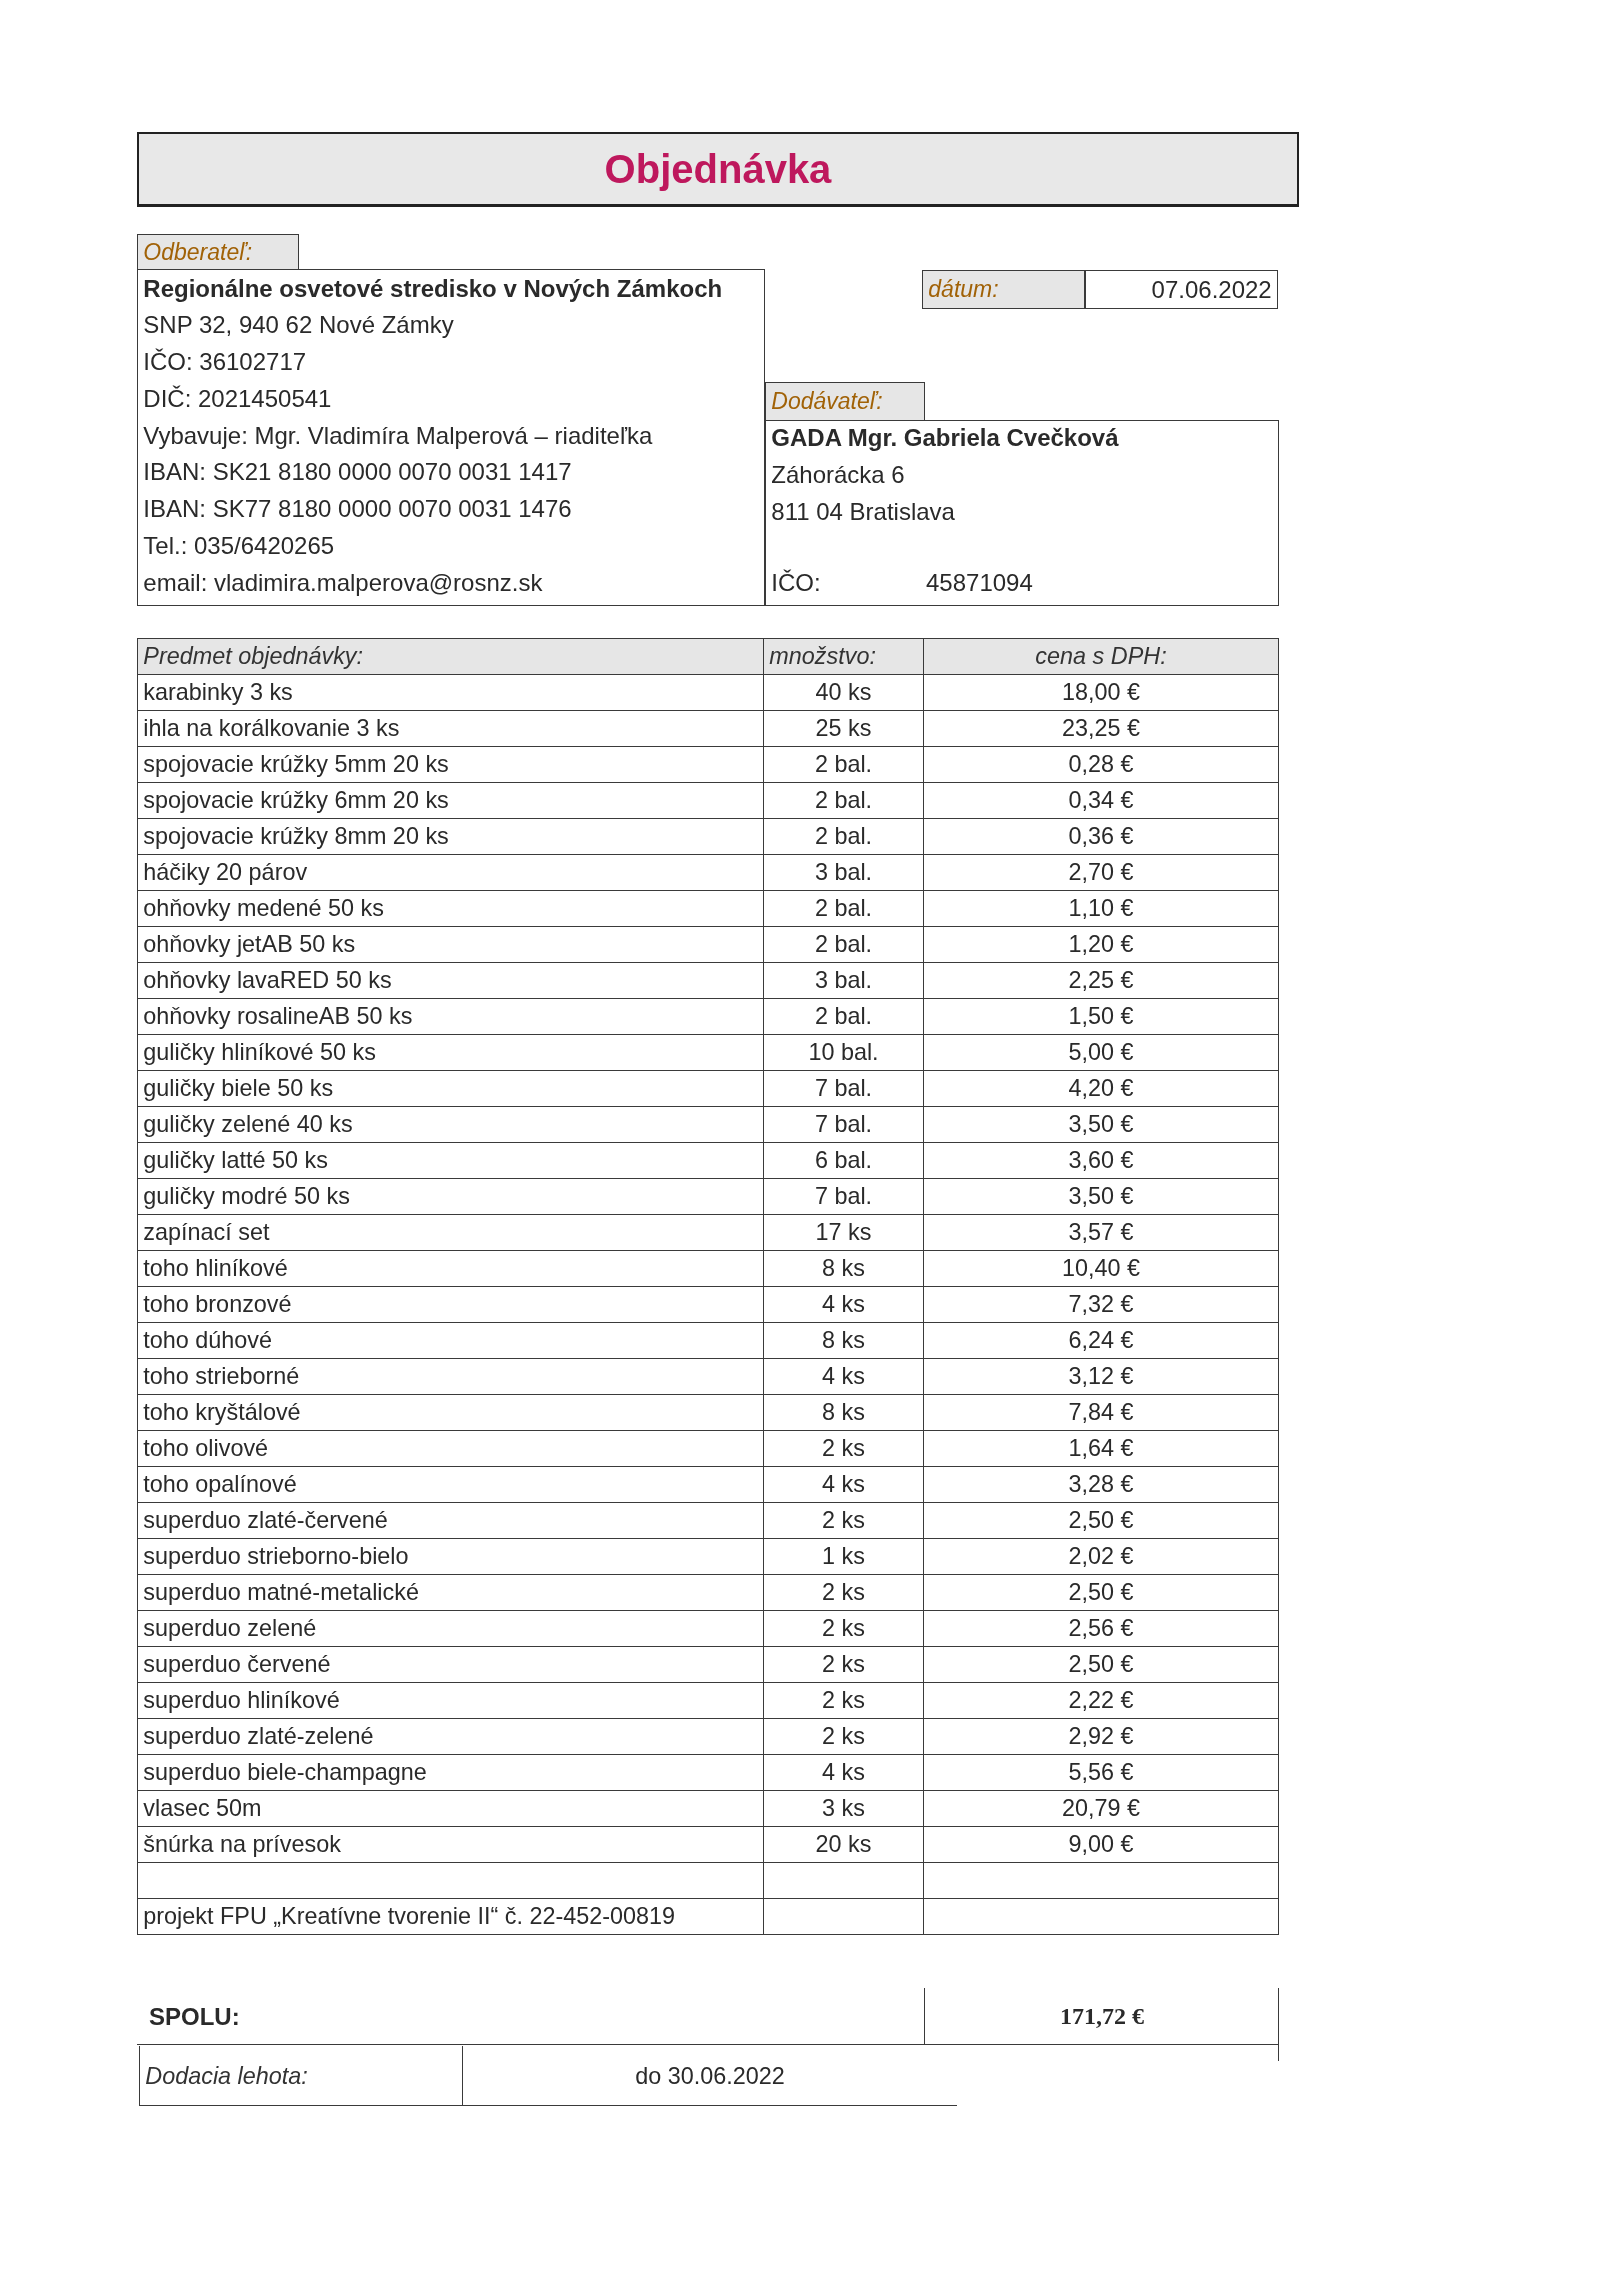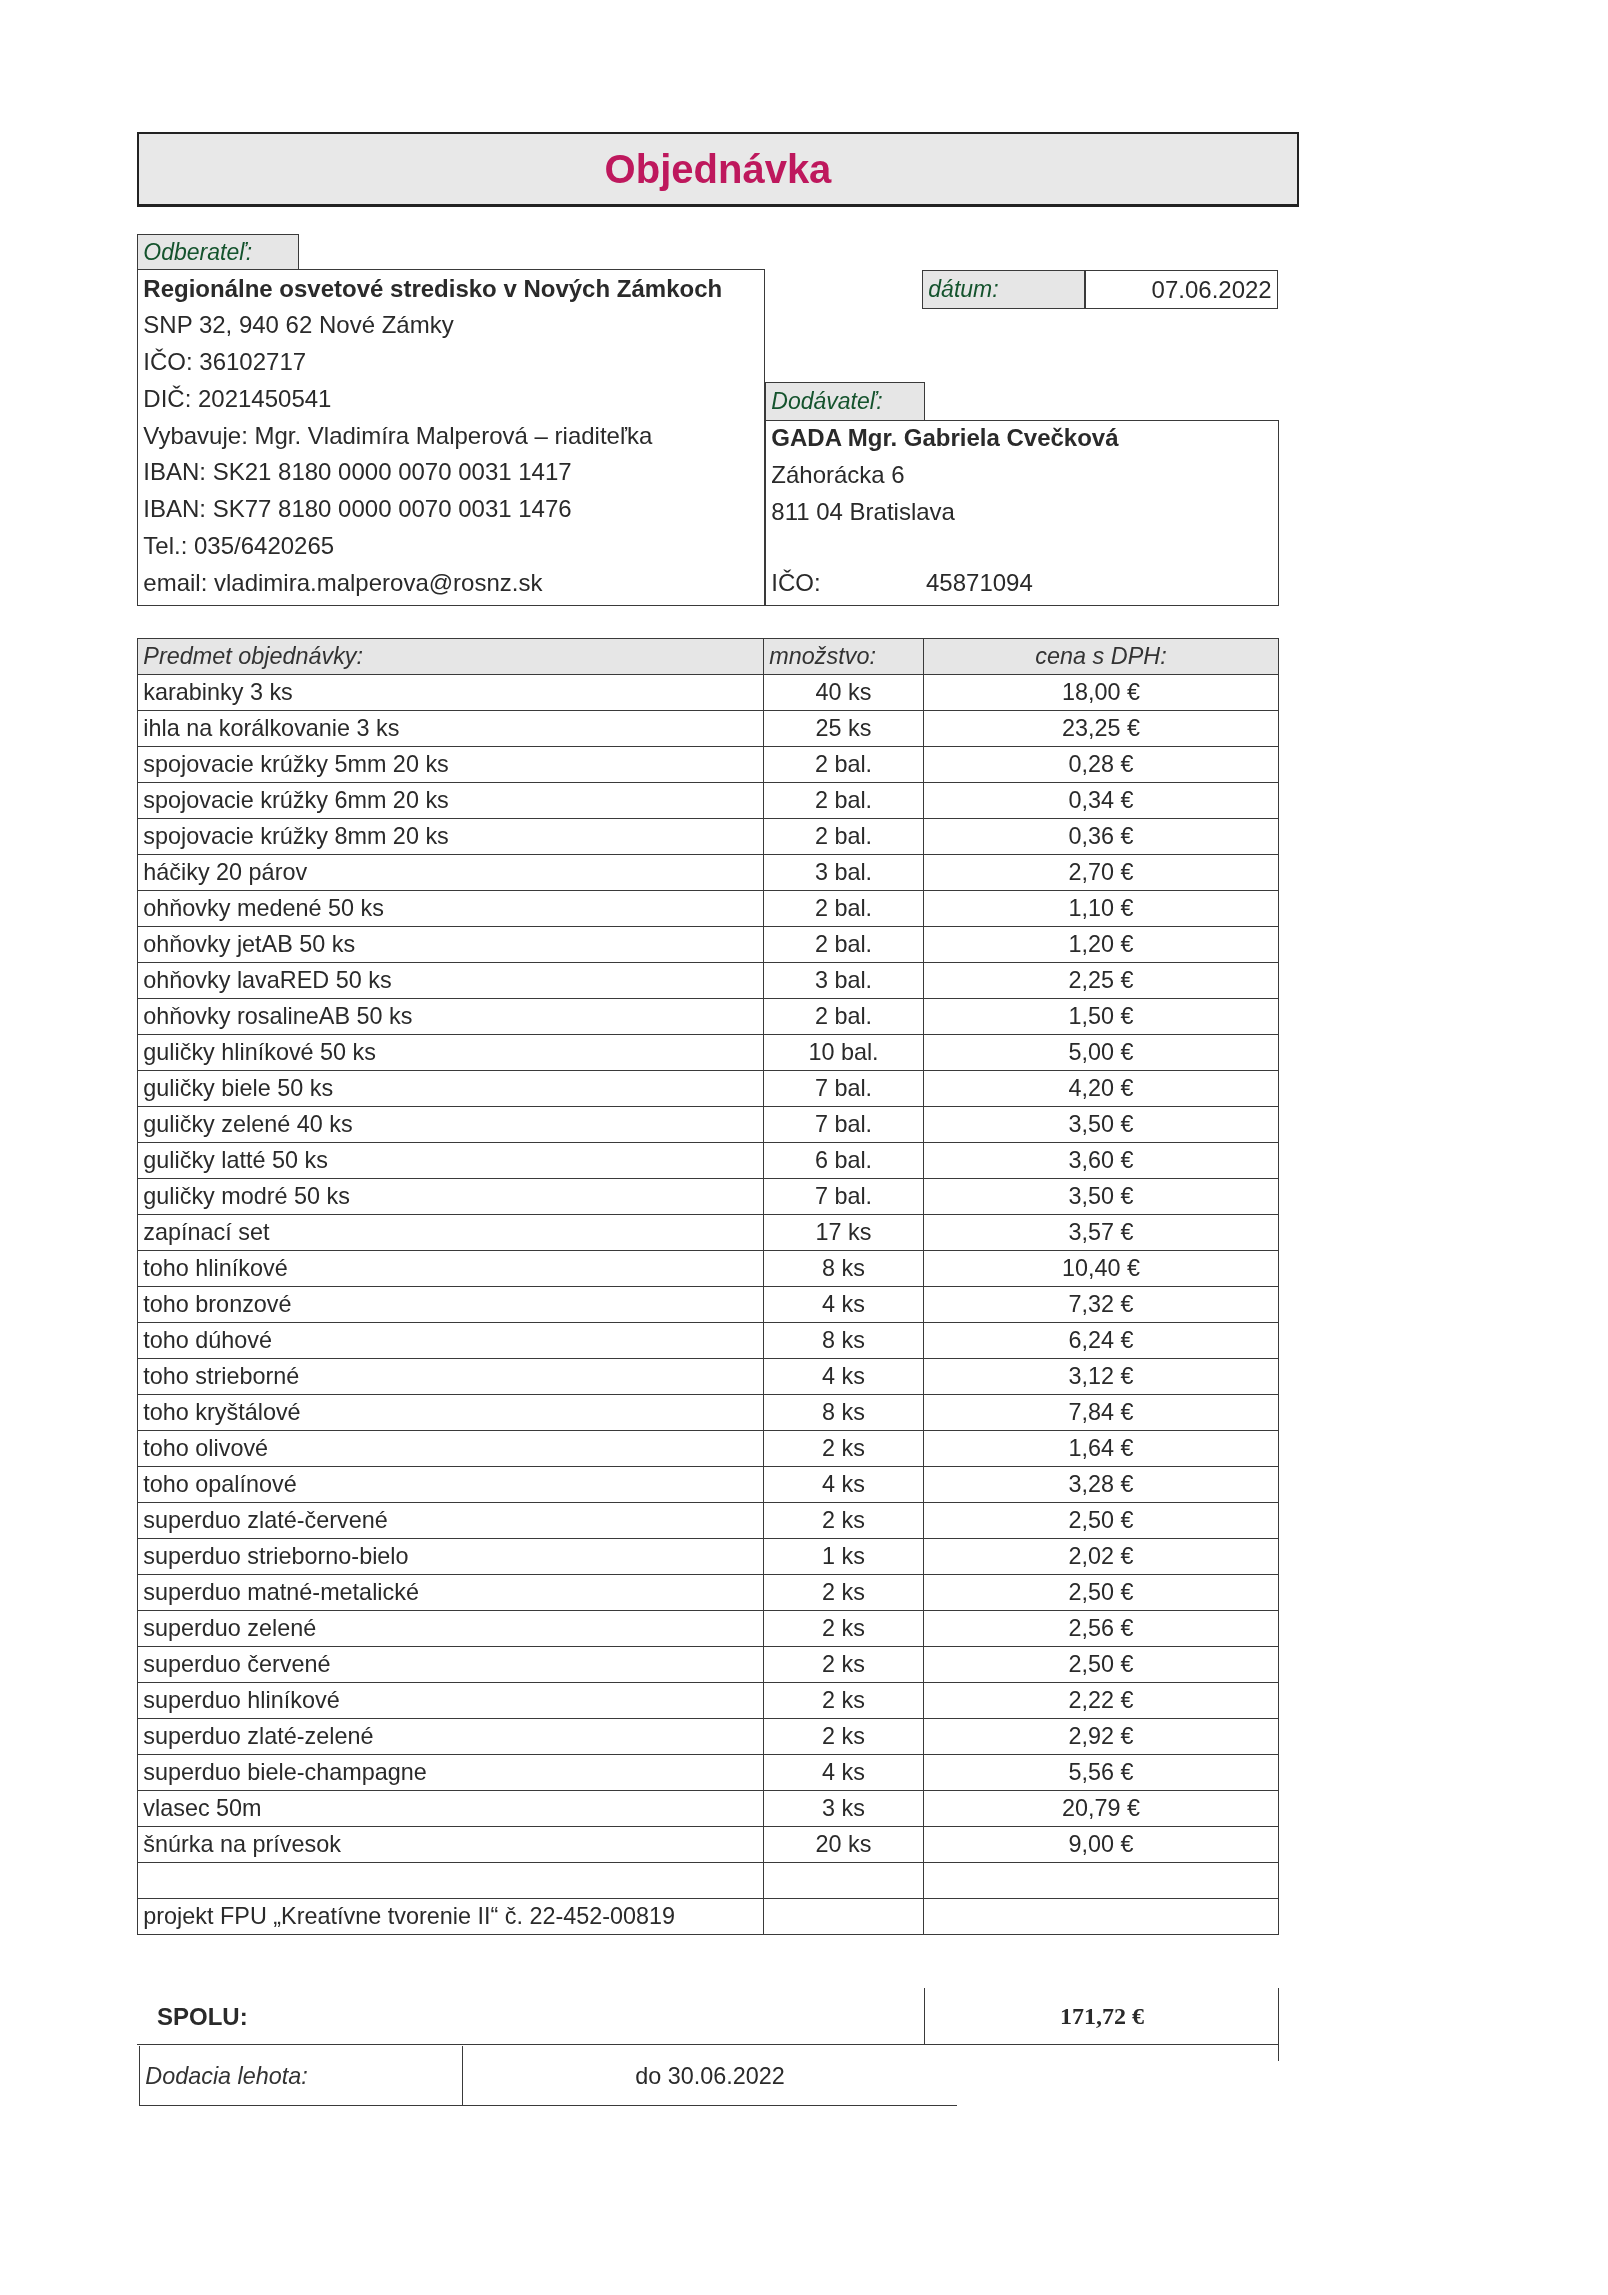--- a/index.html
+++ b/index.html
@@ -7,21 +7,21 @@
          font-family: "Liberation Sans", sans-serif; color: #2a2a2a; }
   .abs { position: absolute; box-sizing: border-box; }
   .shade { background: #e6e6e6; }
   .b1 { border: 1.3px solid #3a3a3a; }
 
   #title-box { left: 137px; top: 132px; width: 1162px; height: 75px;
                border: 2px solid #222; border-bottom-width: 3.3px; background: #e8e8e8;
                display: flex; align-items: center; justify-content: center; }
   #title-box span { font-size: 40px; font-weight: bold; color: #be185d; }
 
-  .label-tab { font-style: italic; font-size: 23px; color: #14532d; padding-left: 5.3px;
+  .label-tab { font-style: italic; font-size: 23px; color: #a16207; padding-left: 5.3px;
                display: flex; align-items: center; text-align: center; }
 
   #buyer-tab { left: 137px; top: 234px; width: 162px; height: 36px; }
   #buyer-box { left: 137px; top: 269px; width: 628px; height: 337px; }
   .buyer-line { position: absolute; left: 5.3px; font-size: 24px; white-space: nowrap; }
   .bold { font-weight: bold; }
 
   #date-label { left: 922px; top: 270px; width: 164px; height: 39px; }
   #date-value { left: 1084px; top: 270px; width: 194px; height: 39px;
                 font-size: 24px; display: flex; align-items: center; justify-content: flex-end; padding-right: 5.3px; }
@@ -37,21 +37,21 @@
   th { background: #e6e6e6; font-style: italic; text-align: left; color: #333; }
   th.c-qty { text-align: left; }
   th.c-price { text-align: center; }
   td.c-qty { text-align: center; }
   td.c-price { text-align: center; }
   col.w-name { width: 626px; }
   col.w-qty { width: 160px; }
   col.w-price { width: 355px; }
 
   #total-row { left: 137px; top: 1988px; width: 1142px; height: 57px; }
-  #total-label { left: 20px; top: 0; height: 57px; font-size: 24px; font-weight: bold;
+  #total-label { left: 12px; top: 0; height: 57px; font-size: 24px; font-weight: bold;
                  display: flex; align-items: center; position: absolute; }
   #total-divider { position: absolute; left: 787px; top: 0; width: 1.3px; height: 57px; background: #3a3a3a; }
   #total-value { position: absolute; left: 788px; width: 354px; top: 0; height: 57px; font-size: 24px; font-weight: bold;
                  display: flex; align-items: center; justify-content: center; font-family: Liberation Serif, serif; }
   #total-right { position: absolute; left: 1141px; top: 0; width: 1.3px; height: 73px; background: #3a3a3a; }
   #total-bottom { position: absolute; left: 0; top: 56px; width: 1142px; height: 1.3px; background: #3a3a3a; }
 
   #delivery { left: 139px; top: 2046px; width: 818px; height: 60px;
               border-left: 1.3px solid #3a3a3a; border-bottom: 1.3px solid #3a3a3a; }
   #delivery-label { position: absolute; left: 5.3px; top: 0; height: 60px; font-size: 23.4px; font-style: italic;

